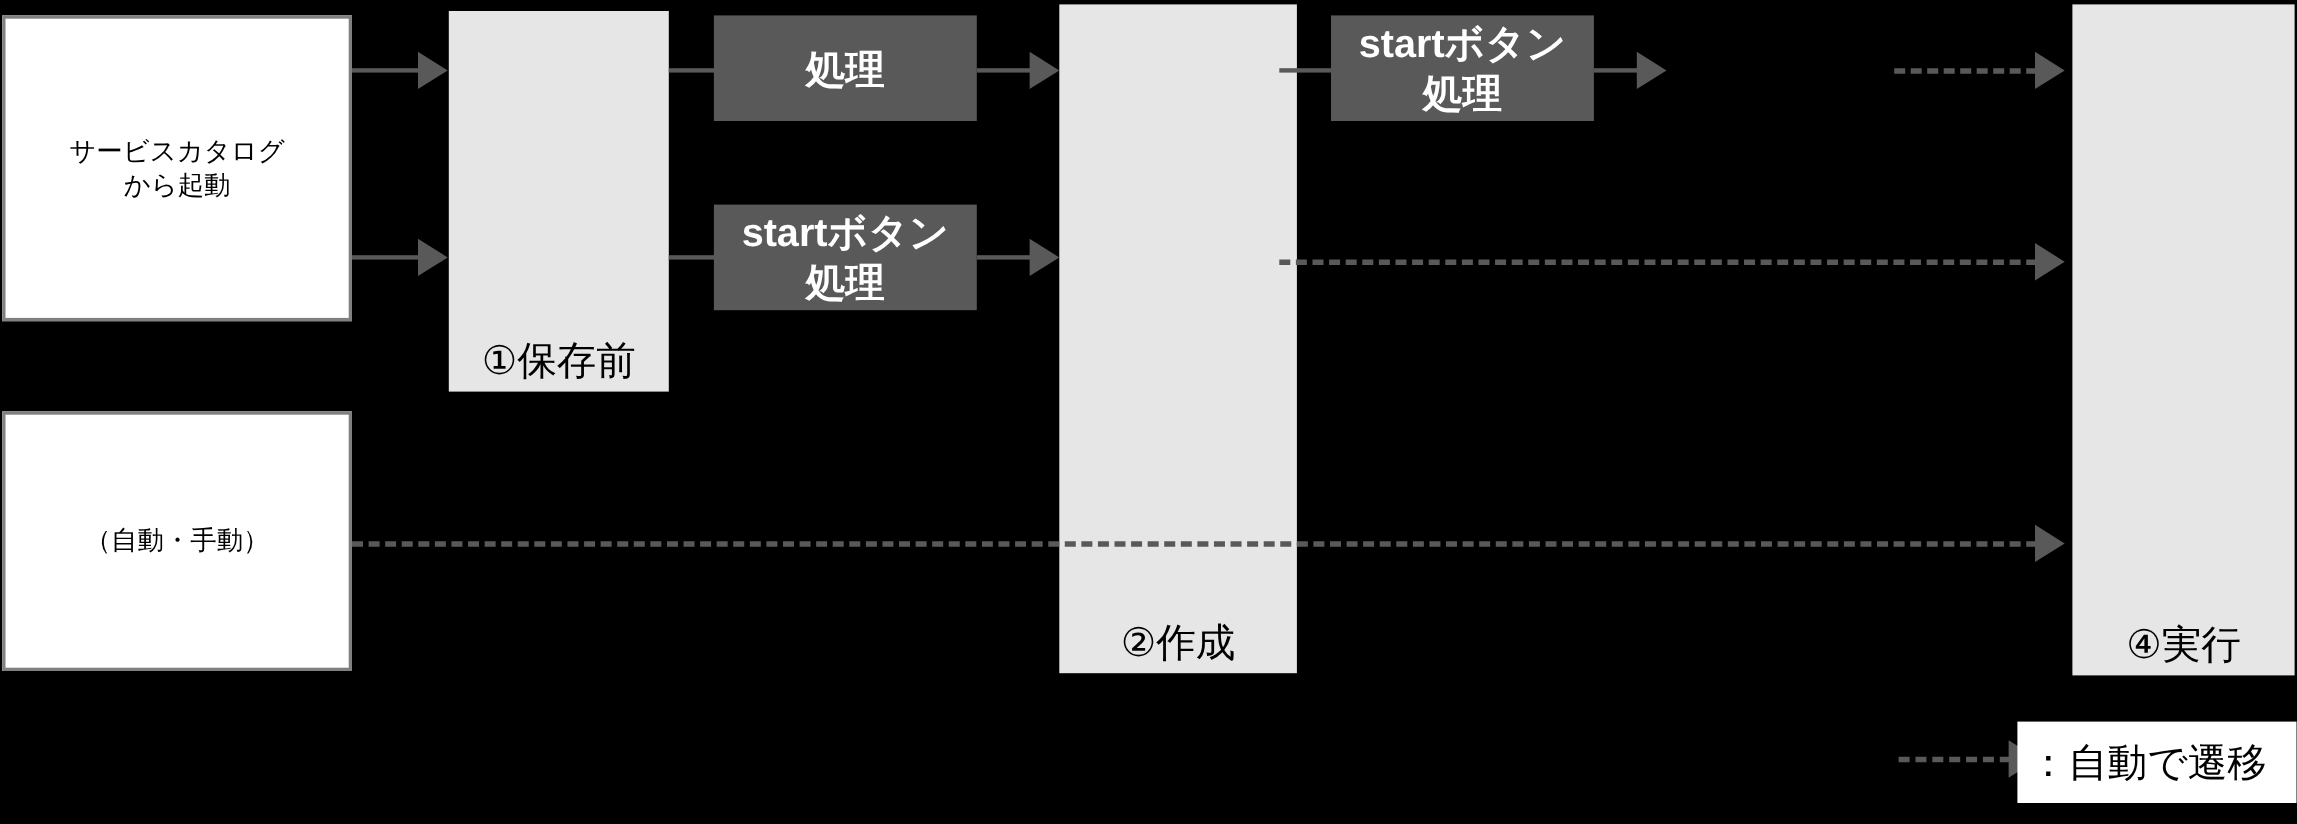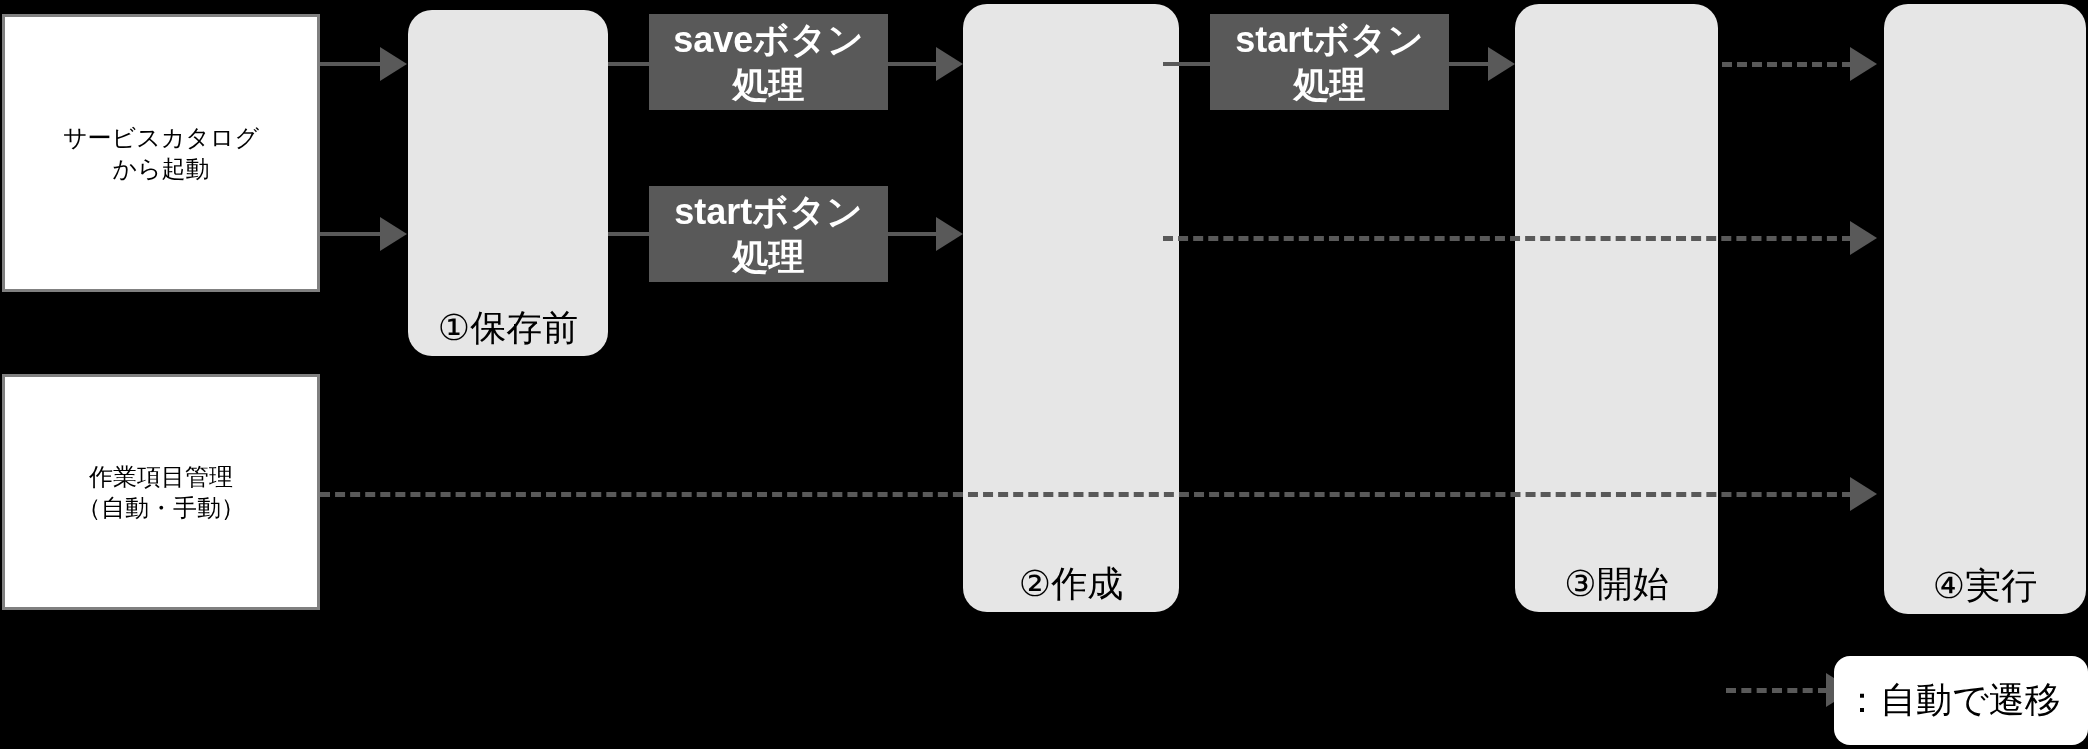--- a/index.html
+++ b/index.html
@@ -38,21 +38,20 @@
   
   .state-col{
     background:#e6e6e6;
     display:flex;
     align-items:flex-end;
     justify-content:center;
     color:#000000;
     font-size:36px;
     padding-bottom:8px;
     line-height:1.1;
-    border-radius:24px;
   }
   .state-col .state-label{white-space:nowrap;}
 
   
   .proc-box{
     background:#595959;
     display:flex;
     align-items:center;
     justify-content:center;
     color:#ffffff;
@@ -105,52 +104,47 @@
 
   <div class="abs src-box" style="left:2px;top:14px;width:318px;height:278px;">
     <span class="lines">
       <span class="ln">サービスカタログ</span>
       <span class="ln">から起動</span>
     </span>
   </div>
 
   <div class="abs src-box" style="left:2px;top:374px;width:318px;height:236px;">
     <span class="lines">
-      <span class="ln">作業項目管理</span>
       <span class="ln">（自動・手動）</span>
     </span>
   </div>
 
   <div class="abs state-col" style="left:408px;top:10px;width:200px;height:346px;">
     <span class="state-label">①保存前</span>
   </div>
 
   <div class="abs state-col" style="left:963px;top:4px;width:216px;height:608px;">
     <span class="state-label">②作成</span>
   </div>
 
-  <div class="abs state-col" style="left:1515px;top:4px;width:203px;height:608px;">
-    <span class="state-label">③開始</span>
-  </div>
 
   <div class="abs state-col" style="left:1884px;top:4px;width:202px;height:610px;">
     <span class="state-label">④実行</span>
   </div>
 
   <div class="abs sline" style="left:320px;top:62px;width:62px;"></div>
   <div class="abs arrow-head" style="left:380px;top:47px;"></div>
 
   <div class="abs sline" style="left:320px;top:232px;width:62px;"></div>
   <div class="abs arrow-head" style="left:380px;top:217px;"></div>
 
   <div class="abs sline" style="left:608px;top:62px;width:44px;"></div>
 
   <div class="abs proc-box" style="left:649px;top:14px;width:239px;height:96px;">
     <span>
-      <span class="ln">saveボタン</span>
       <span class="ln">処理</span>
     </span>
   </div>
 
   <div class="abs sline" style="left:888px;top:62px;width:50px;"></div>
   <div class="abs arrow-head" style="left:936px;top:47px;"></div>
 
   <div class="abs sline" style="left:608px;top:232px;width:44px;"></div>
 
   <div class="abs proc-box" style="left:649px;top:186px;width:239px;height:96px;">
@@ -181,17 +175,17 @@
   <div class="abs dline" style="left:1163px;top:236px;width:689px;"></div>
   <div class="abs arrow-head" style="left:1850px;top:221px;"></div>
 
   <div class="abs dline" style="left:320px;top:492px;width:1532px;"></div>
   <div class="abs arrow-head" style="left:1850px;top:477px;"></div>
 
   <div class="abs" style="left:1726px;top:668px;width:140px;height:44px;">
     <div class="abs legend-dash" style="left:0;top:20px;width:102px;"></div>
     <div class="abs arrow-head" style="left:100px;top:5px;"></div>
   </div>
-  <div class="abs legend" style="left:1834px;top:656px;width:254px;height:89px;border-radius:16px;">
+  <div class="abs legend" style="left:1834px;top:656px;width:254px;height:74px;">
     <span>：自動で遷移</span>
   </div>
 
 </div>
 
 </body></html>

